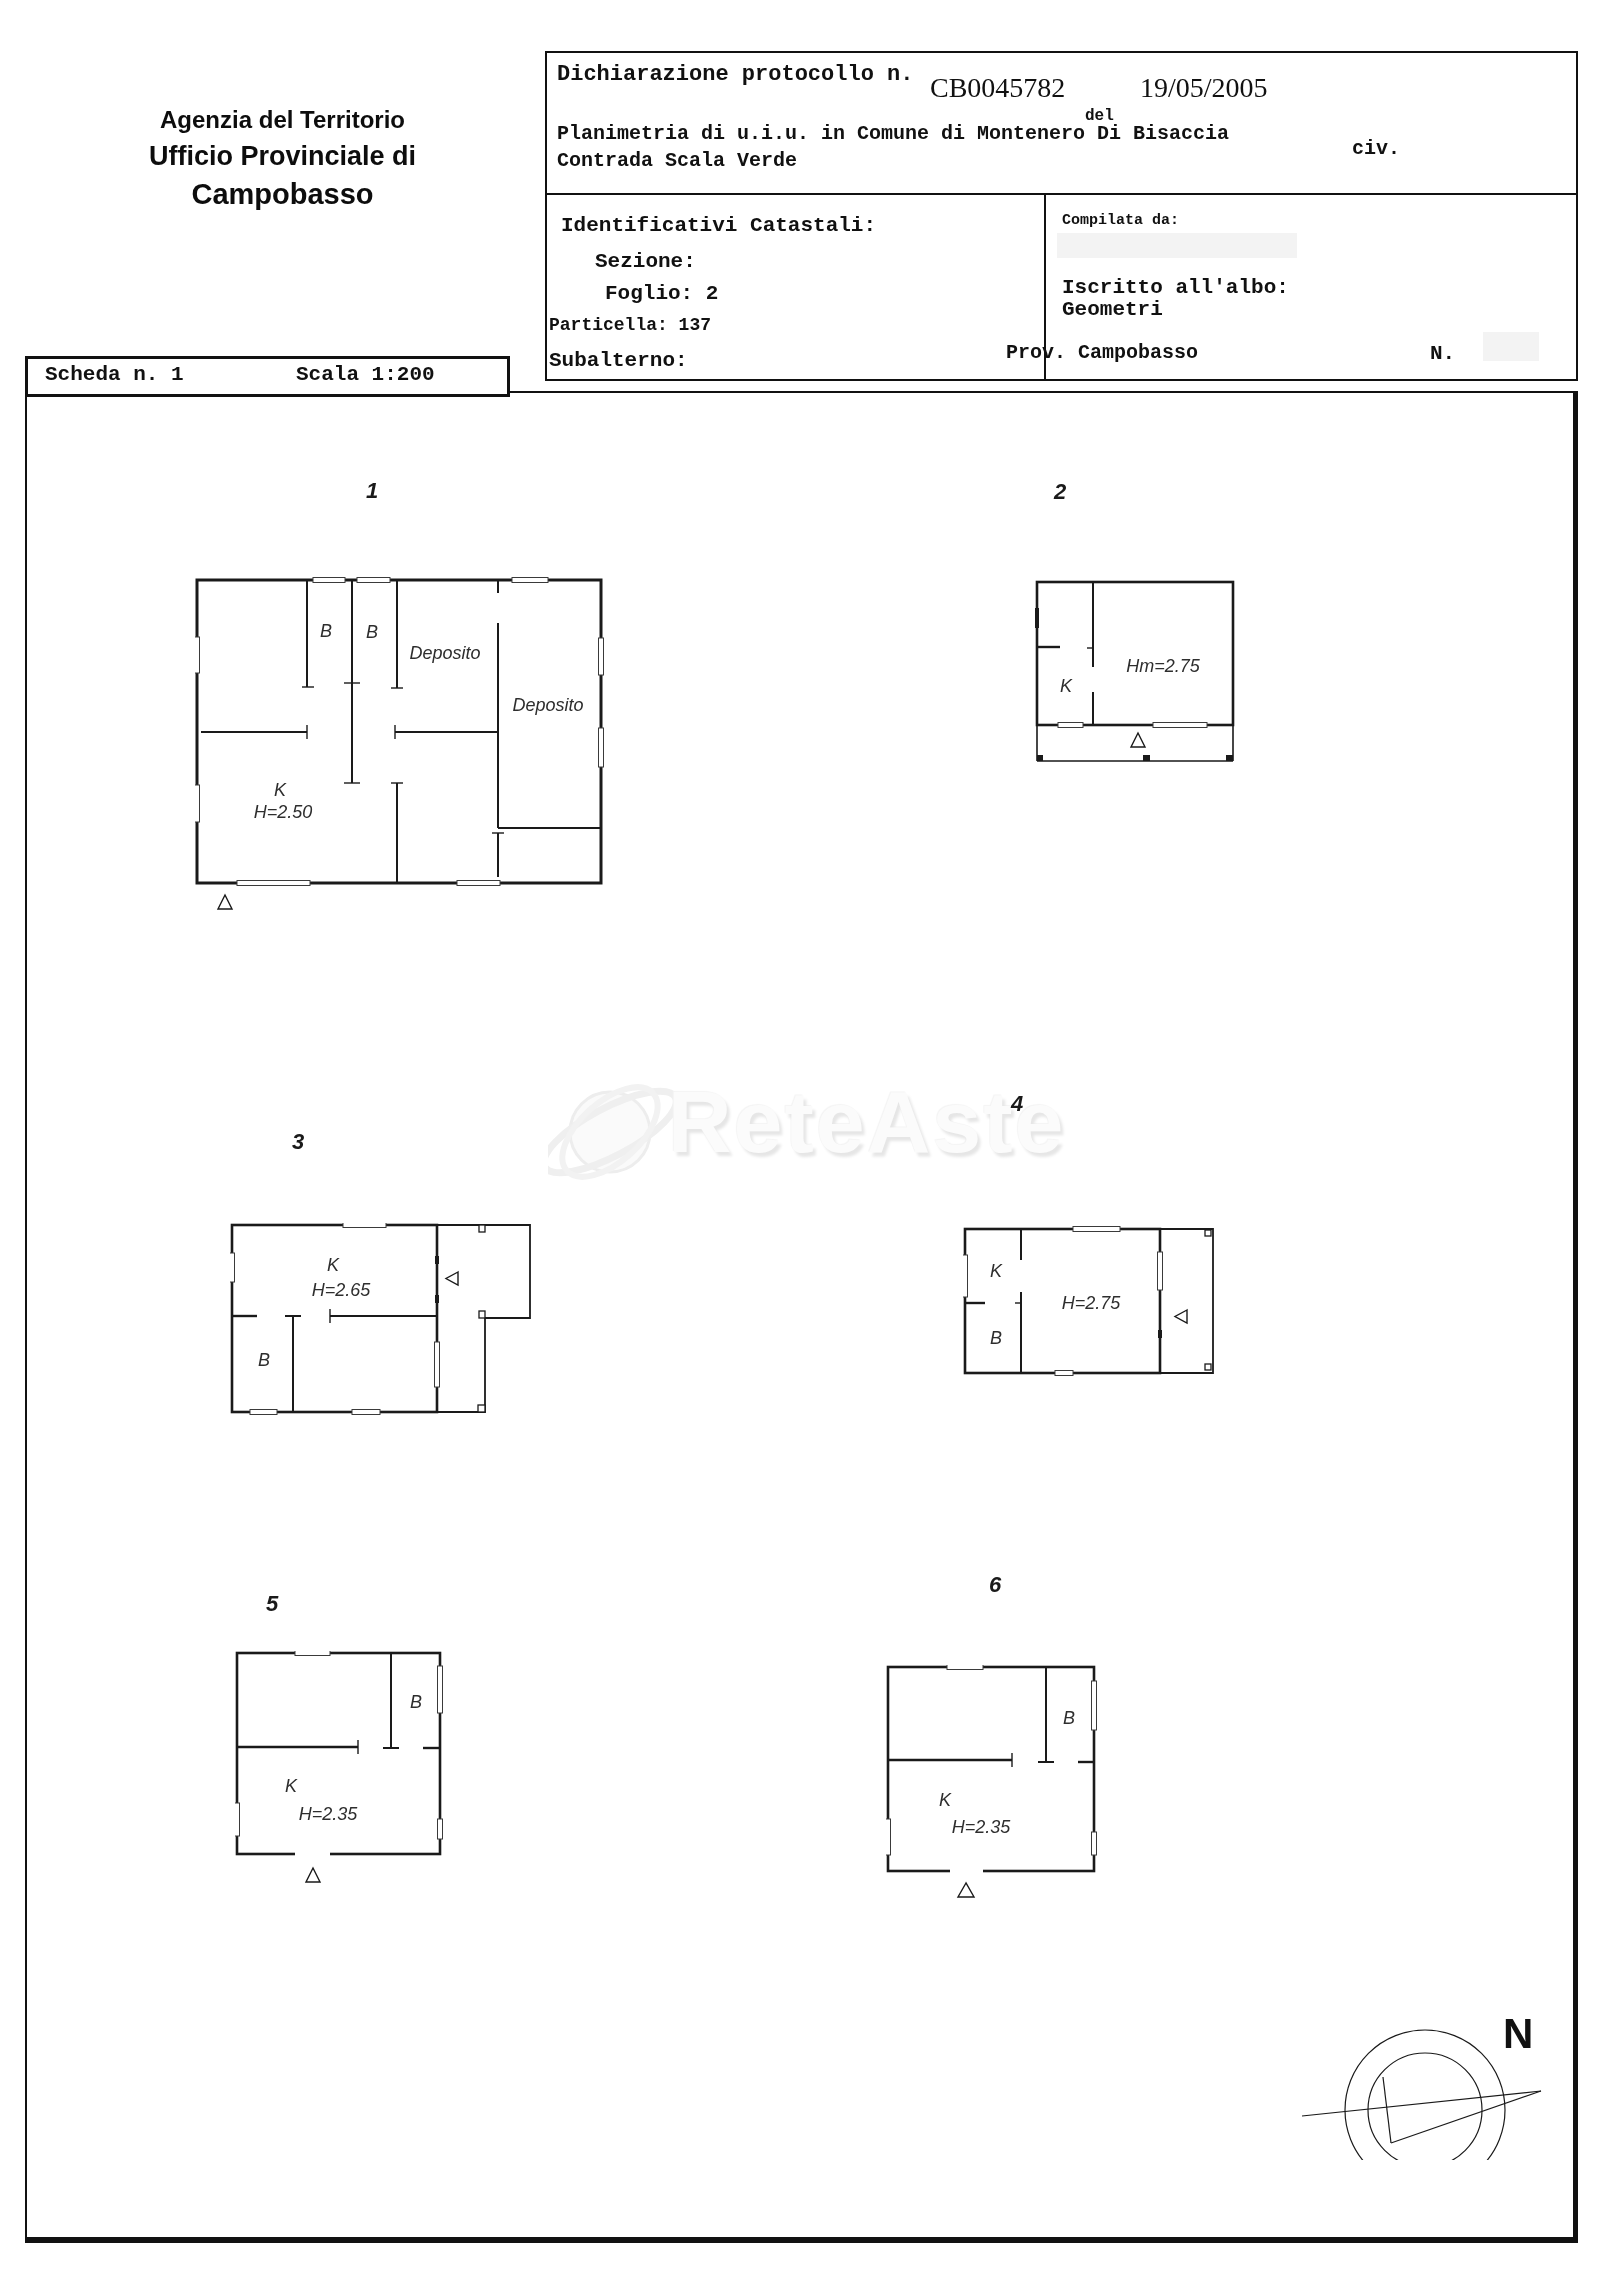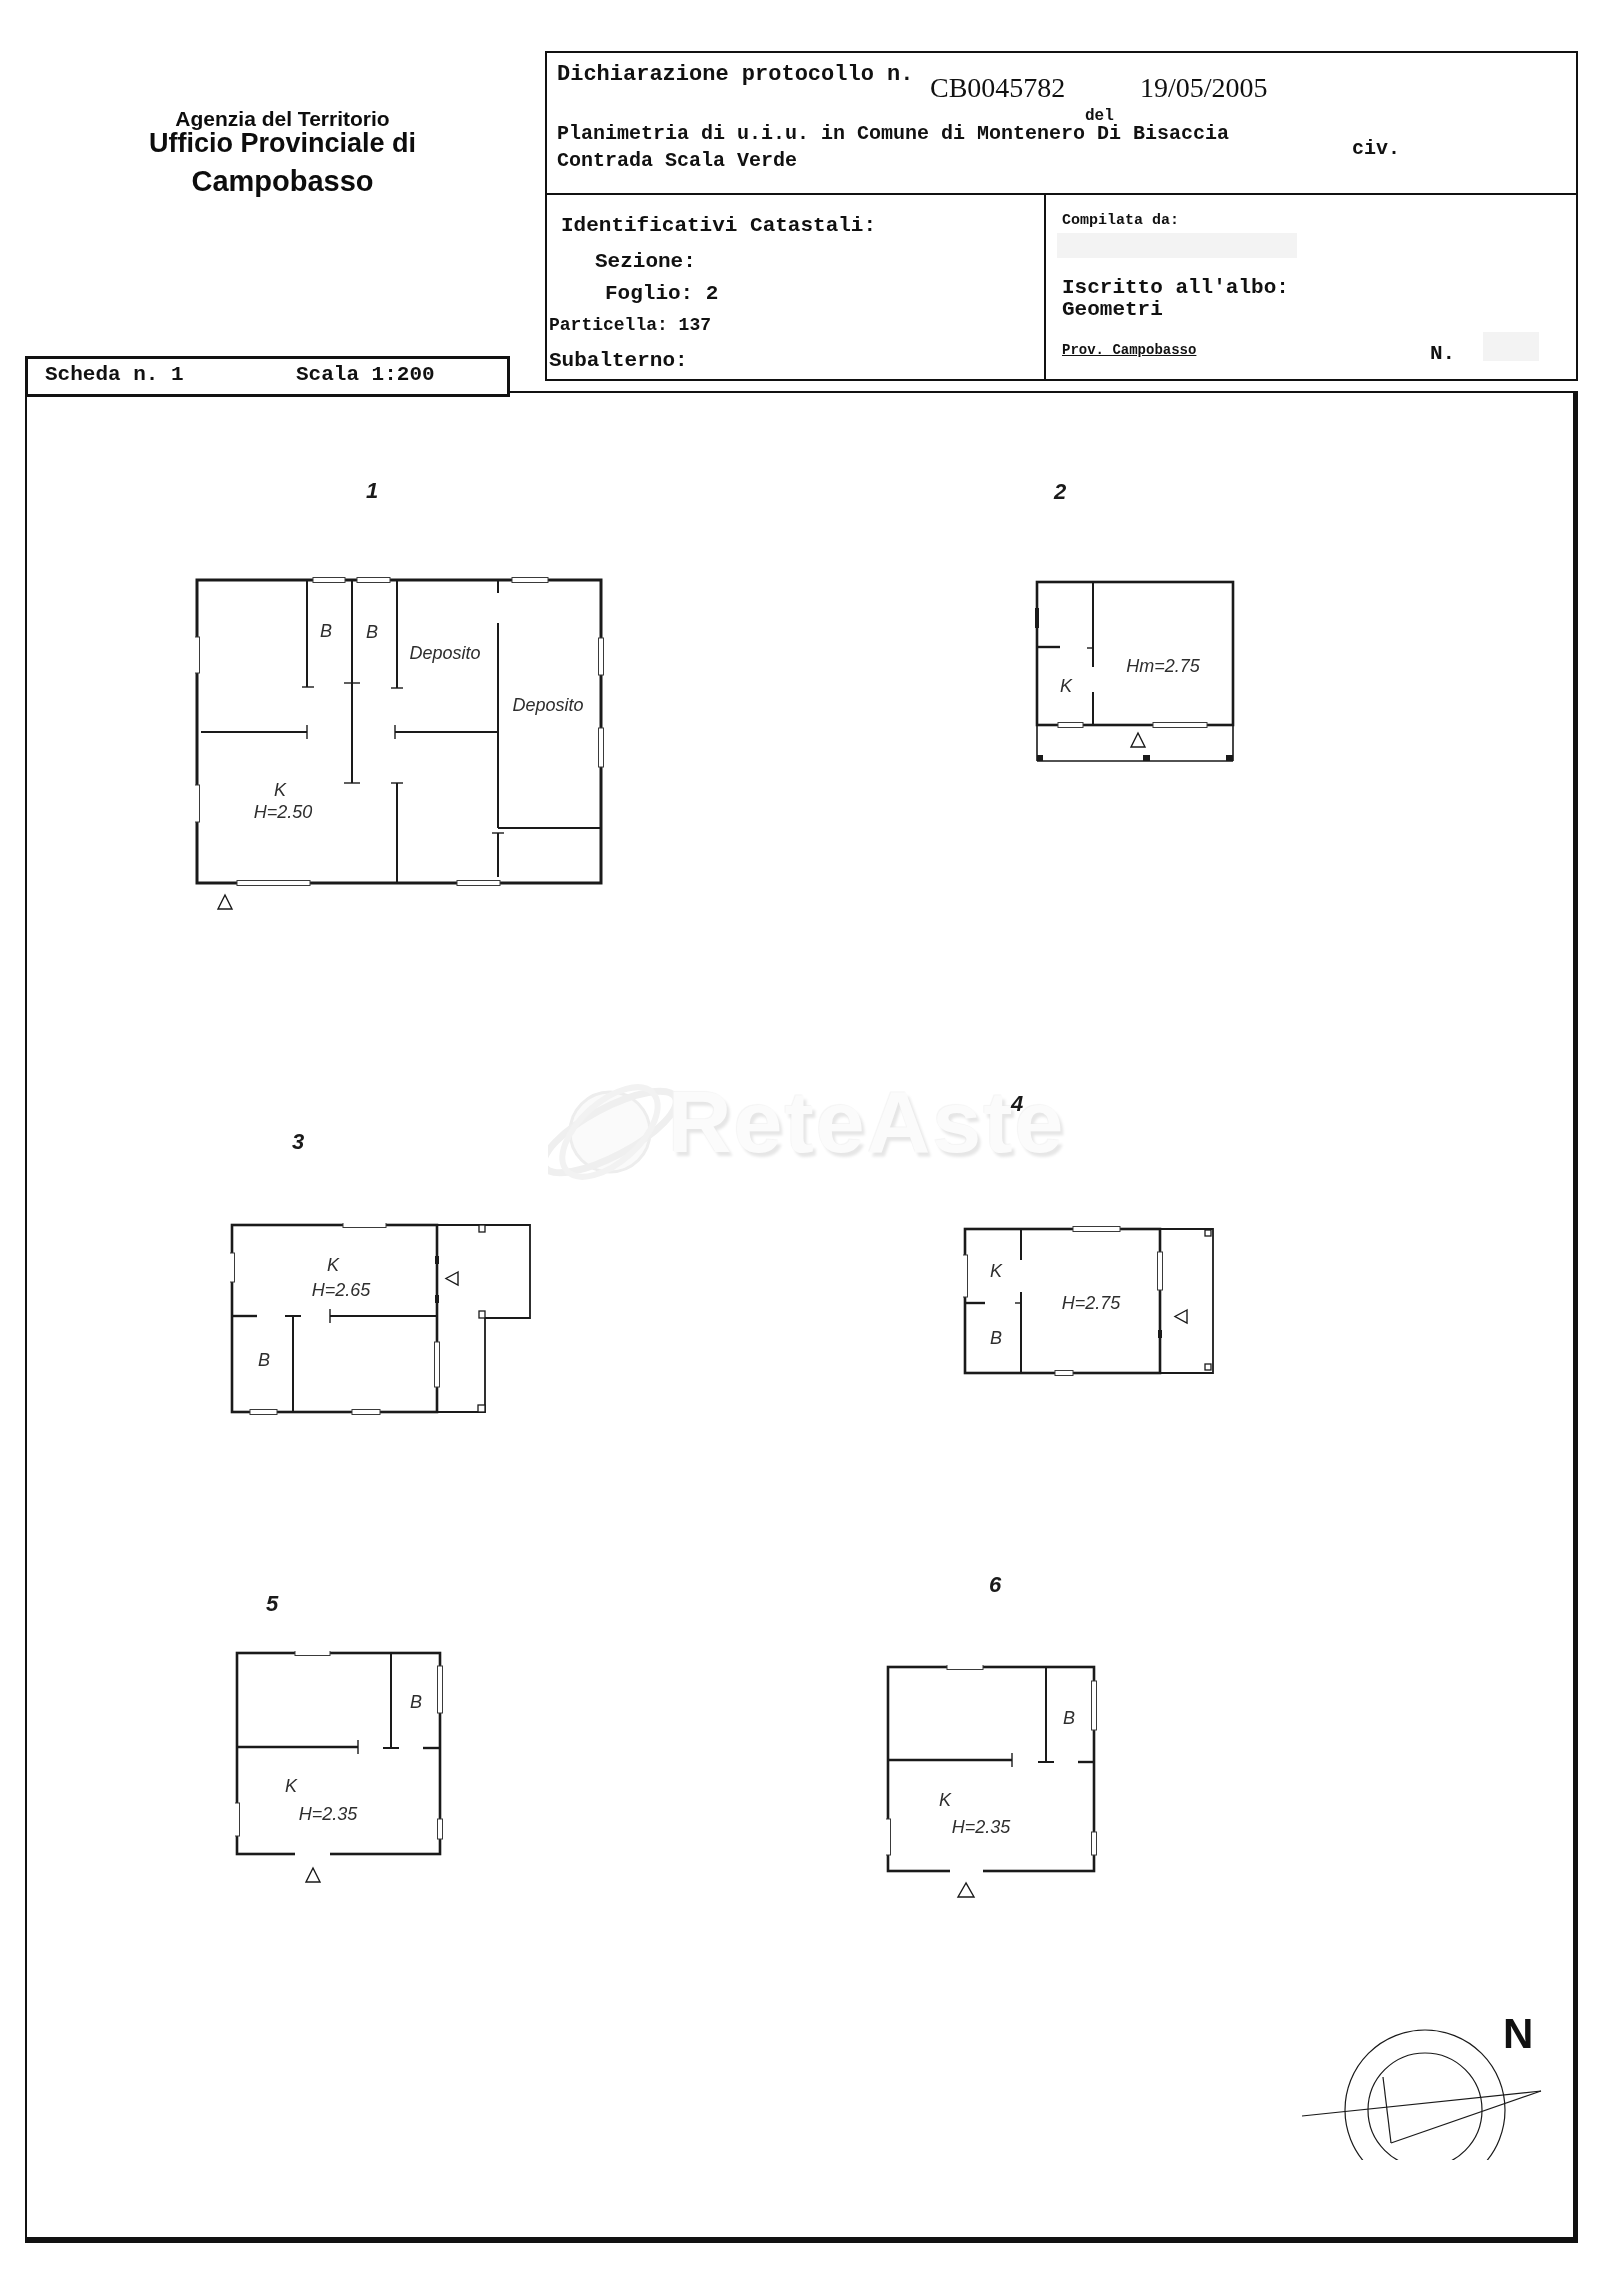--- a/index.html
+++ b/index.html
@@ -23,21 +23,21 @@
   #main-frame{position:absolute;left:25px;top:391px;width:1553px;height:1852px;
        border-left:2px solid #111;border-top:2px solid #111;border-right:5px solid #111;
        border-bottom:6px solid #111;box-sizing:border-box;background:transparent;}
 </style>
 </head>
 <body>
 
 <div id="page">
 
   <div class="abs" style="left:60px;top:108px;width:445px;">
-    <div class="agency" style="font-size:21px;margin-bottom:1px;">Agenzia del Territorio</div>
+    <div class="agency" style="font-size:24px;margin-bottom:11px;">Agenzia del Territorio</div>
     <div class="agency" style="font-size:27px;margin-bottom:10px;">Ufficio Provinciale di</div>
     <div class="agency" style="font-size:29px;">Campobasso</div>
   </div>
 
   <div class="box" style="left:545px;top:51px;width:1029px;height:142px;"></div>
   <span class="abs mono" style="left:557px;top:64px;font-size:22px;">Dichiarazione protocollo n.</span>
   <span class="abs serif" style="left:930px;top:74px;font-size:28px;">CB0045782</span>
   <span class="abs mono" style="left:1085px;top:60px;font-size:16px;margin-top:48px;">del</span>
   <span class="abs serif" style="left:1140px;top:74px;font-size:28px;">19/05/2005</span>
   <span class="abs mono" style="left:557px;top:124px;font-size:20px;">Planimetria di u.i.u. in Comune di Montenero Di Bisaccia</span>
@@ -50,21 +50,21 @@
   <span class="abs mono" style="left:561px;top:215px;font-size:21px;">Identificativi Catastali:</span>
   <span class="abs mono" style="left:595px;top:251px;font-size:21px;">Sezione:</span>
   <span class="abs mono" style="left:605px;top:283px;font-size:21px;">Foglio: 2</span>
   <span class="abs mono" style="left:549px;top:316px;font-size:18px;">Particella: 137</span>
   <span class="abs mono" style="left:549px;top:350px;font-size:21px;">Subalterno:</span>
 
   <span class="abs mono" style="left:1062px;top:213px;font-size:15px;">Compilata da:</span>
   <div class="redact" style="left:1057px;top:233px;width:240px;height:25px;"></div>
   <span class="abs mono" style="left:1062px;top:277px;font-size:21px;">Iscritto all'albo:</span>
   <span class="abs mono" style="left:1062px;top:299px;font-size:21px;">Geometri</span>
-  <span class="abs mono" style="left:1062px;top:343px;font-size:14px;text-decoration:underline;">Prov. Campobasso</span>
+  <span class="abs mono" style="left:1006px;top:343px;font-size:20px;">Prov. Campobasso</span>
   <span class="abs mono" style="left:1430px;top:343px;font-size:21px;">N.</span>
   <div class="redact" style="left:1483px;top:332px;width:56px;height:29px;"></div>
 
   <div class="box" style="left:25px;top:356px;width:479px;height:35px;border-width:3px;z-index:4;"></div>
   <span class="abs mono" style="left:45px;top:364px;font-size:21px;z-index:5;">Scheda n. 1</span>
   <span class="abs mono" style="left:296px;top:364px;font-size:21px;z-index:5;">Scala 1:200</span>
 
   <div id="main-frame"></div>
 
   <svg class="abs" style="left:548px;top:1062px;z-index:1;" width="150" height="140" viewBox="0 0 150 140">

